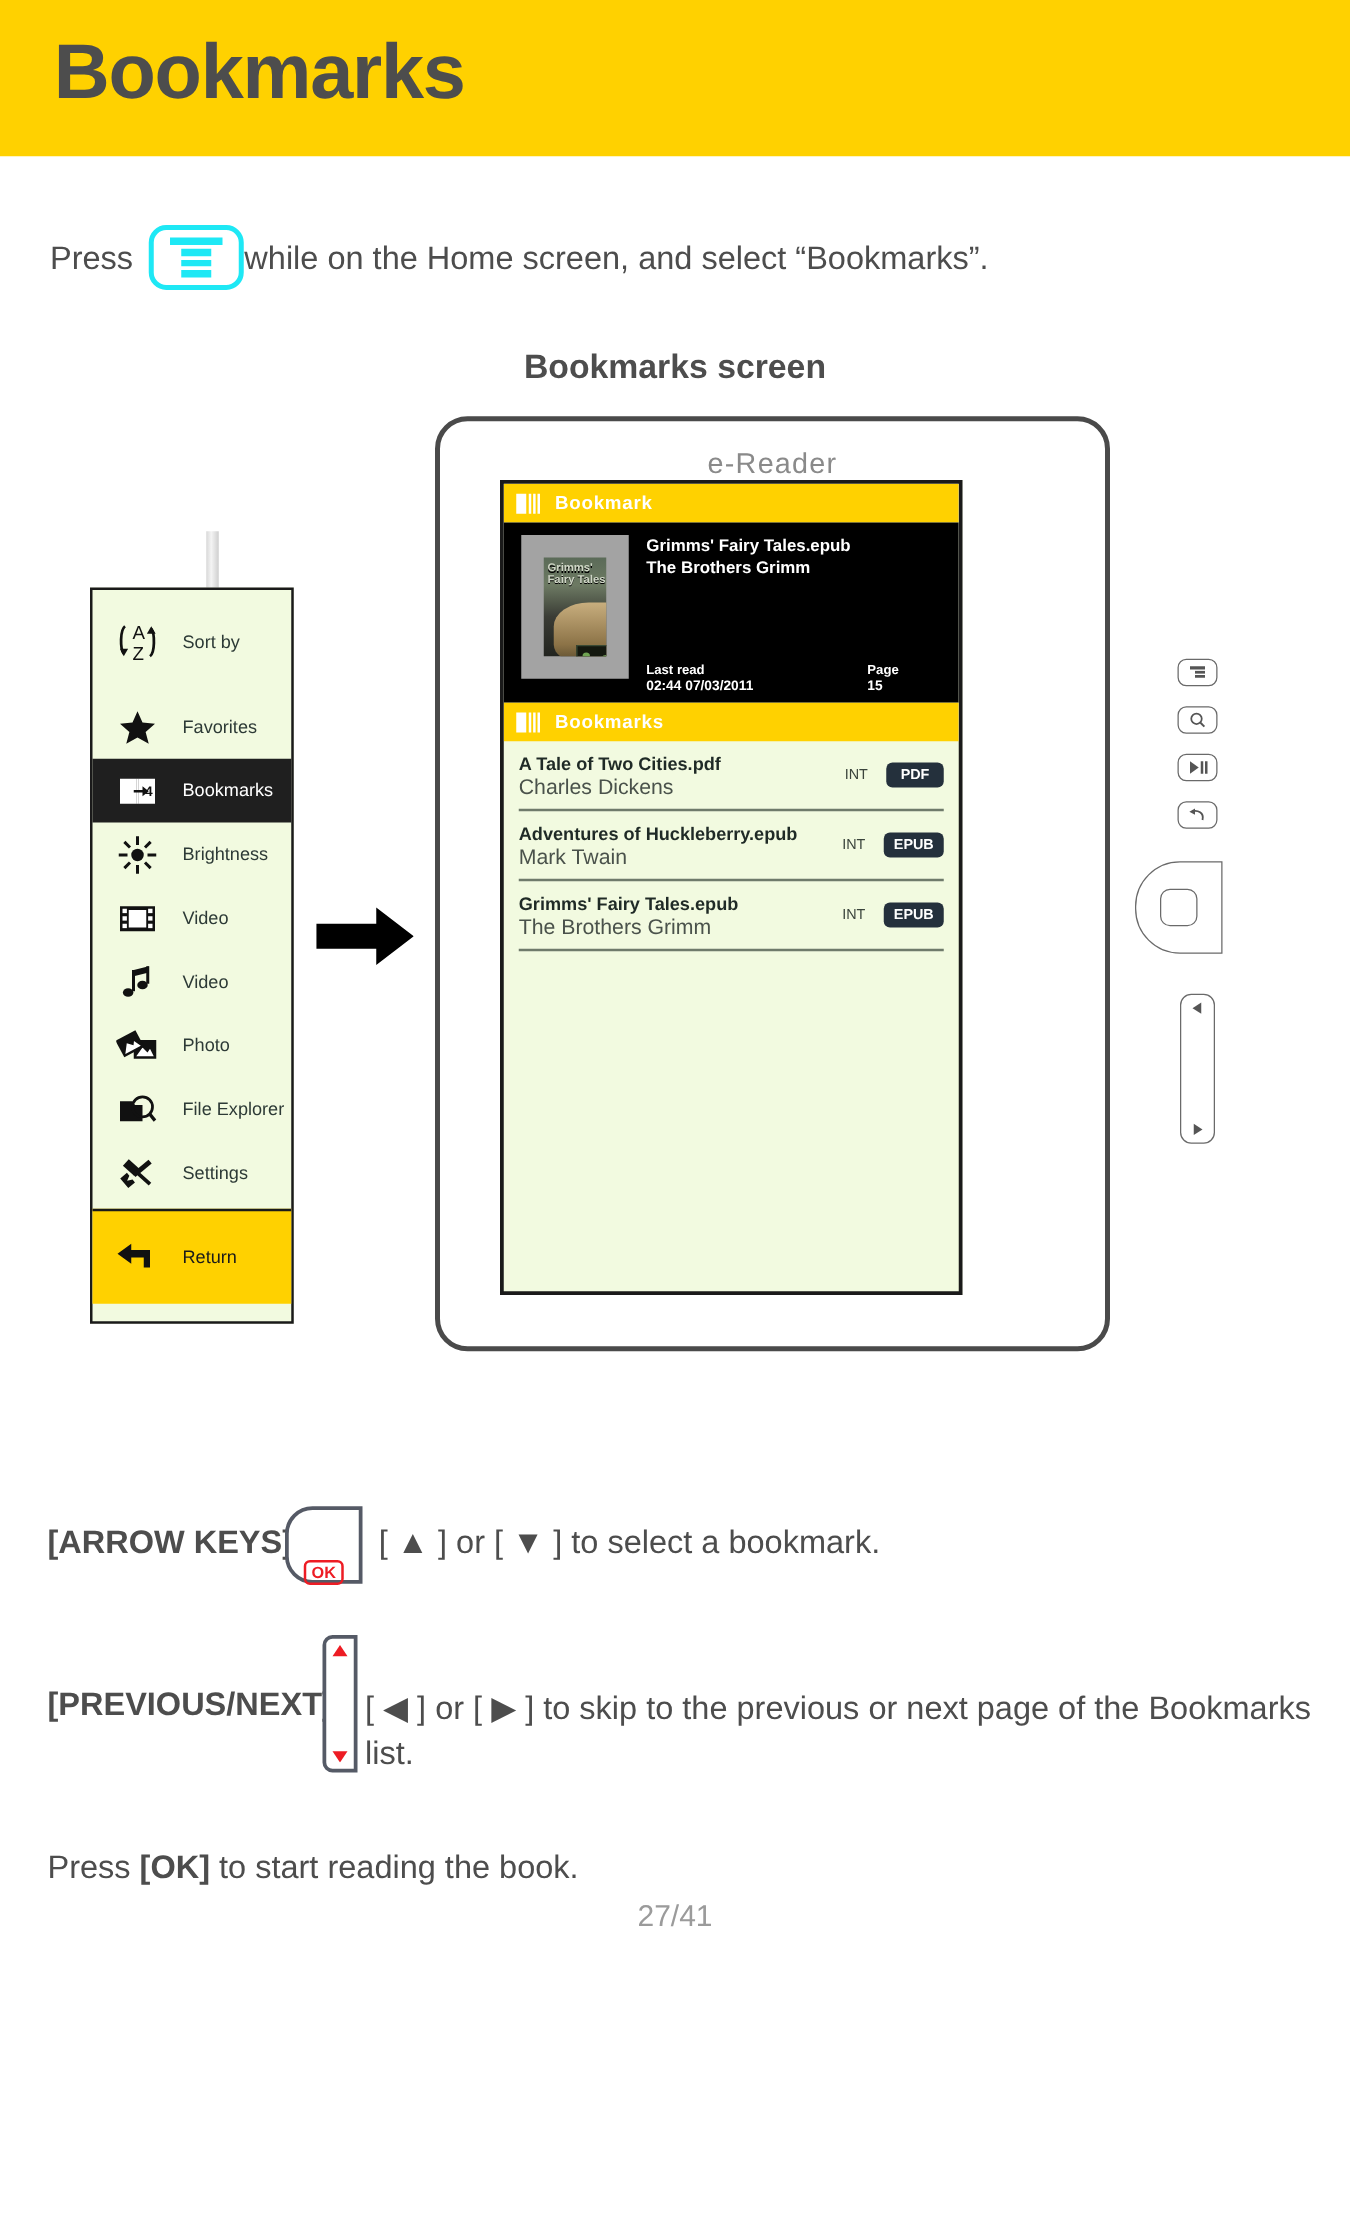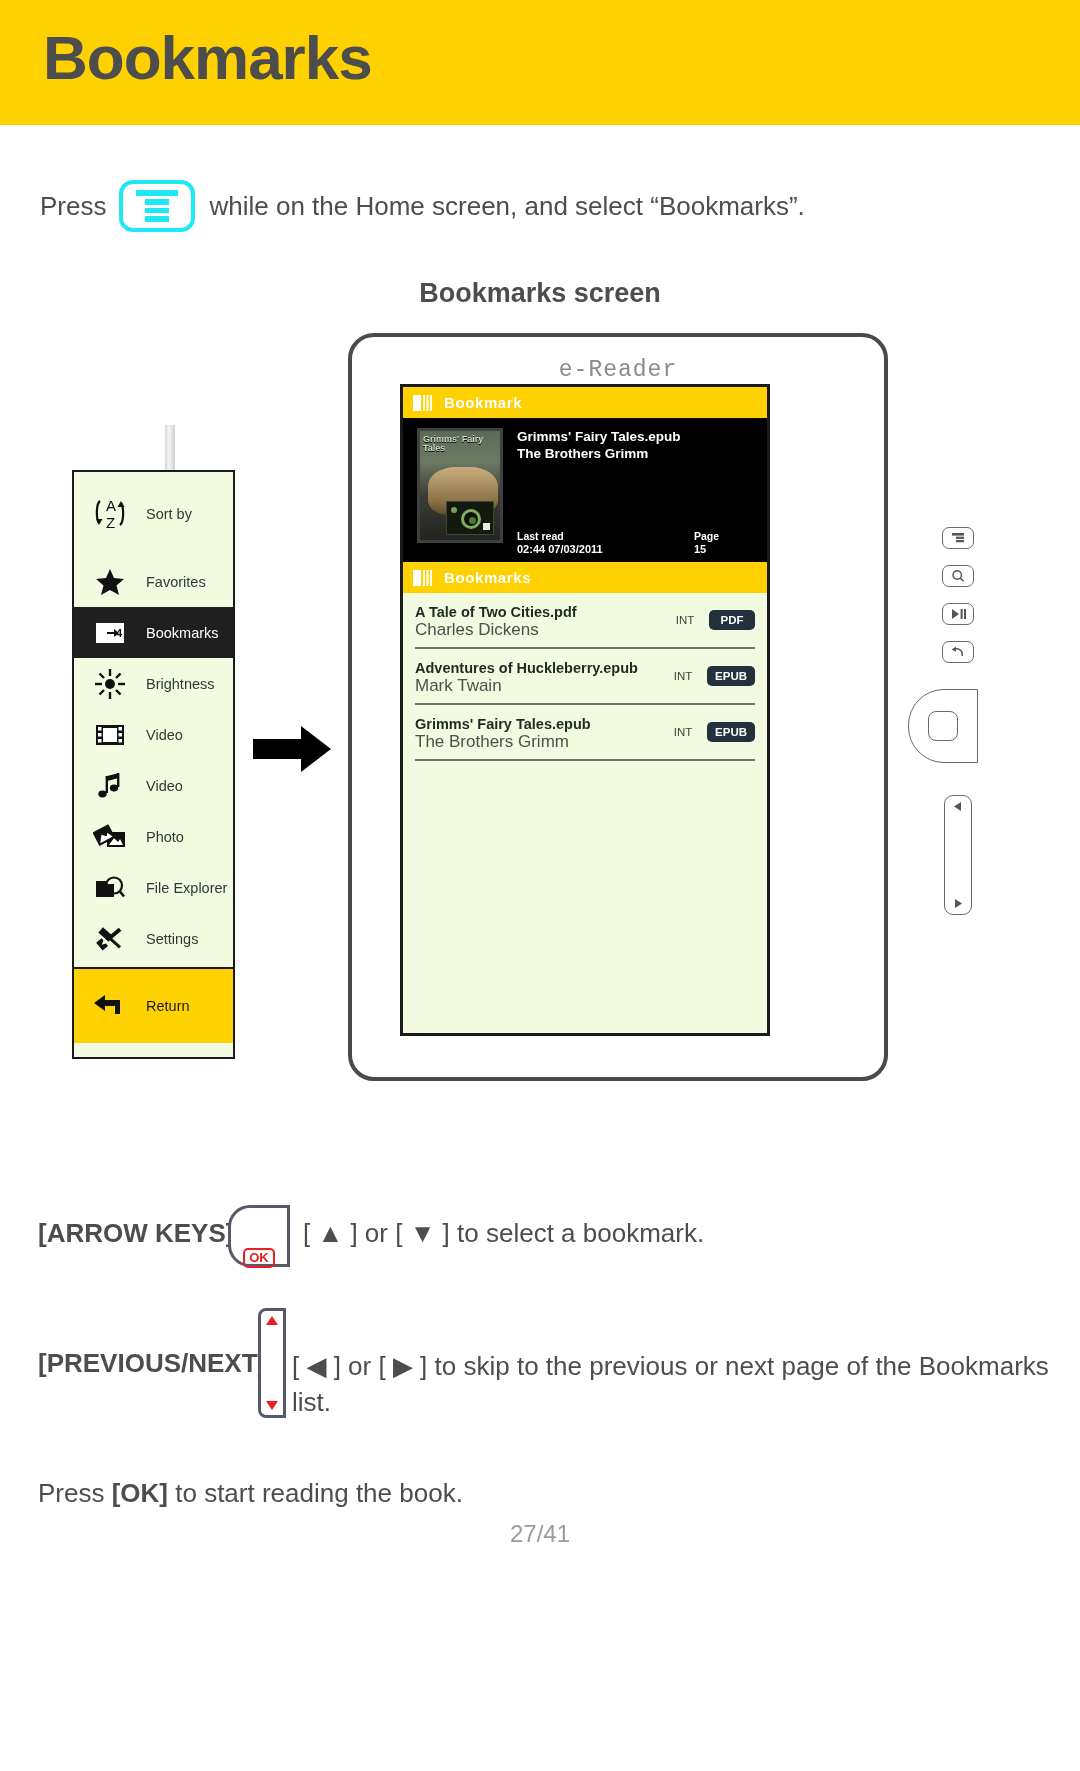--- a/index.html
+++ b/index.html
@@ -24,21 +24,21 @@
     color: #4d4d4d; letter-spacing: -1px;
   }
 
   
   .intro {
     position: absolute; left: 40px; top: 180px;
     display: flex; align-items: center;
     font-size: 26px; color: #4d4d4d;
   }
   .intro-pre { margin-right: 13px; }
-  .intro-post { margin-left: 14px; }
+  .intro-post { margin-left: 0; }
   .menu-key {
     width: 76px; height: 52px;
     border: 4px solid #1EE8F5; border-radius: 14px;
     background: #fff;
     display: flex; flex-direction: column;
     align-items: center; justify-content: center;
     gap: 3px; padding: 6px 0;
   }
   .menu-key .bar { background: #1EE8F5; }
   .menu-key .bar.b1 { width: 42px; height: 9px; }
@@ -100,21 +100,21 @@
   
   .device {
     position: absolute; left: 348px; top: 333px;
     width: 540px; height: 748px;
     border: 4px solid #4a4a4a; border-radius: 26px;
     background: #ffffff;
   }
   .device-brandtop {
     position: absolute; left: 0; top: 20px; width: 100%;
     text-align: center; font-size: 23px; color: #8a8a8a;
-    font-family: Liberation Mono, monospace; letter-spacing: 1px;
+    font-family: Liberation Sans, sans-serif; letter-spacing: 1px;
   }
   .device-brandbottom {
     position: absolute; left: 0; bottom: 15px; width: 100%;
     text-align: center; font-size: 26px; font-weight: bold;
     color: #6e6e6e; letter-spacing: 1px;
   }
   .screen {
     position: absolute; left: 48px; top: 47px;
     width: 370px; height: 652px;
     background: #F2FAE0;
@@ -130,22 +130,22 @@
     margin-left: 10px; letter-spacing: .6px;
   }
   .bookicon { width: 22px; height: 18px; }
 
   .detail {
     background: #000000; height: 144px;
     position: relative; padding: 10px 12px 0 14px;
     display: flex;
   }
   .cover {
-    width: 86px; height: 115px; background: #404040;
-    padding: 3px; flex: 0 0 86px;
+    width: 86px; height: 115px; background: #a3a3a3;
+    padding: 18px; flex: 0 0 86px;
   }
   .cover-inner {
     width: 100%; height: 100%;
     background: linear-gradient(180deg,#5b6b58 0%,#6d7a63 28%,#3a3c35 60%,#22241f 100%);
     position: relative; overflow: hidden;
   }
   .cover-title {
     position: absolute; left: 3px; top: 4px;
     font-size: 9px; font-weight: bold; color: #cfd6c6;
     line-height: 9px; text-shadow: 0 1px 0 #000;

